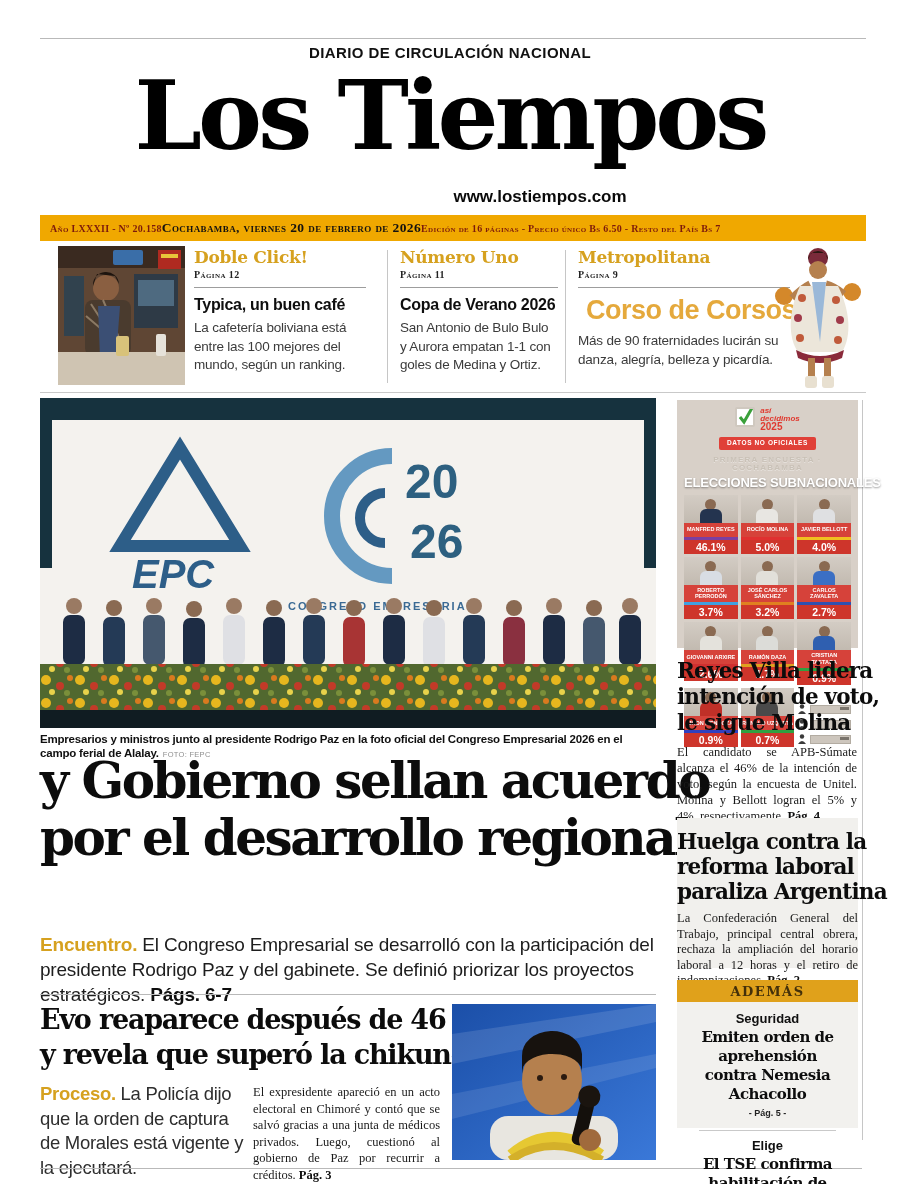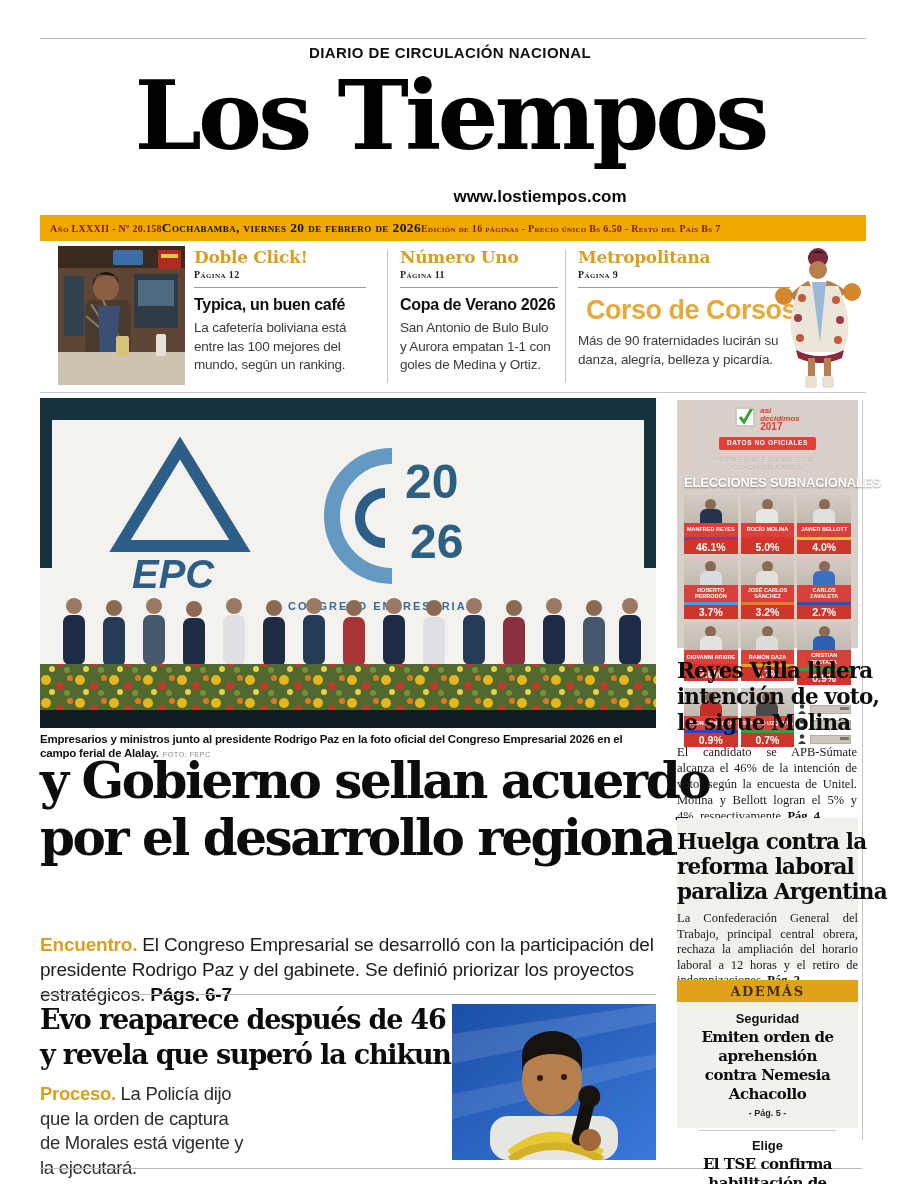--- a/index.html
+++ b/index.html
@@ -281,20 +281,23 @@
   <div class="sec-hl" style="left:40px;top:1002px;width:410px">
     <span class="line">Evo reaparece después de 46 días</span>
     <span class="line">y revela que superó la chikunguña</span>
   </div>
 
   <div class="proceso" style="left:40px;top:1082px;width:208px">
     <span class="kicker-gold">Proceso.</span>
     <span>La Policía dijo que la orden de captura de Morales está vigente y la ejecutará.</span>
   </div>
 
+  <div class="small-serif" style="left:253px;top:1084px;width:187px">
+    <span>El expresidente apareció en un acto electoral en Chimoré y contó que se salvó gracias a una junta de médicos privados. Luego, cuestionó al gobierno de Paz por recurrir a créditos. </span><b class="pageref">Pág. 3</b>
+  </div>
 
   <svg style="position:absolute;left:452px;top:1004px" width="204" height="156" viewBox="0 0 204 156">
     <defs>
       <linearGradient id="evobg" x1="0" y1="0" x2="1" y2="1">
         <stop offset="0" stop-color="#1b4fa8"></stop>
           <stop offset="1" stop-color="#3a78d8"></stop>
       </linearGradient>
     </defs>
     <rect width="204" height="156" fill="url(#evobg)"></rect>
     <polygon points="0,30 204,0 204,18 0,60" fill="#ffffff" opacity=".12"></polygon>
@@ -321,21 +324,21 @@
   <div class="poll" style="left:677px;top:400px;width:181px;height:248px">
     <div class="logo-row">
       <span class="logo-box">
         <svg width="16" height="16" viewBox="0 0 16 16">
             <path d="M3 8 l4 5 L15 -1" stroke="#3aa03a" stroke-width="3" fill="none"></path>
           </svg>
       </span>
       <span class="logo-text">
         <div>así</div>
         <div>decidimos</div>
-        <div class="logo-year">2017</div>
+        <div class="logo-year">2025</div>
       </span>
     </div>
     <div class="badge">DATOS NO OFICIALES</div>
     <div class="poll-sub">PRIMERA ENCUESTA · COCHABAMBA</div>
     <div class="poll-title">ELECCIONES SUBNACIONALES</div>
 
     <div class="poll-grid">
       <div>
         <div class="cphoto" style="--torso: #24344f;"></div>
         <div class="cname">Manfred Reyes</div>

